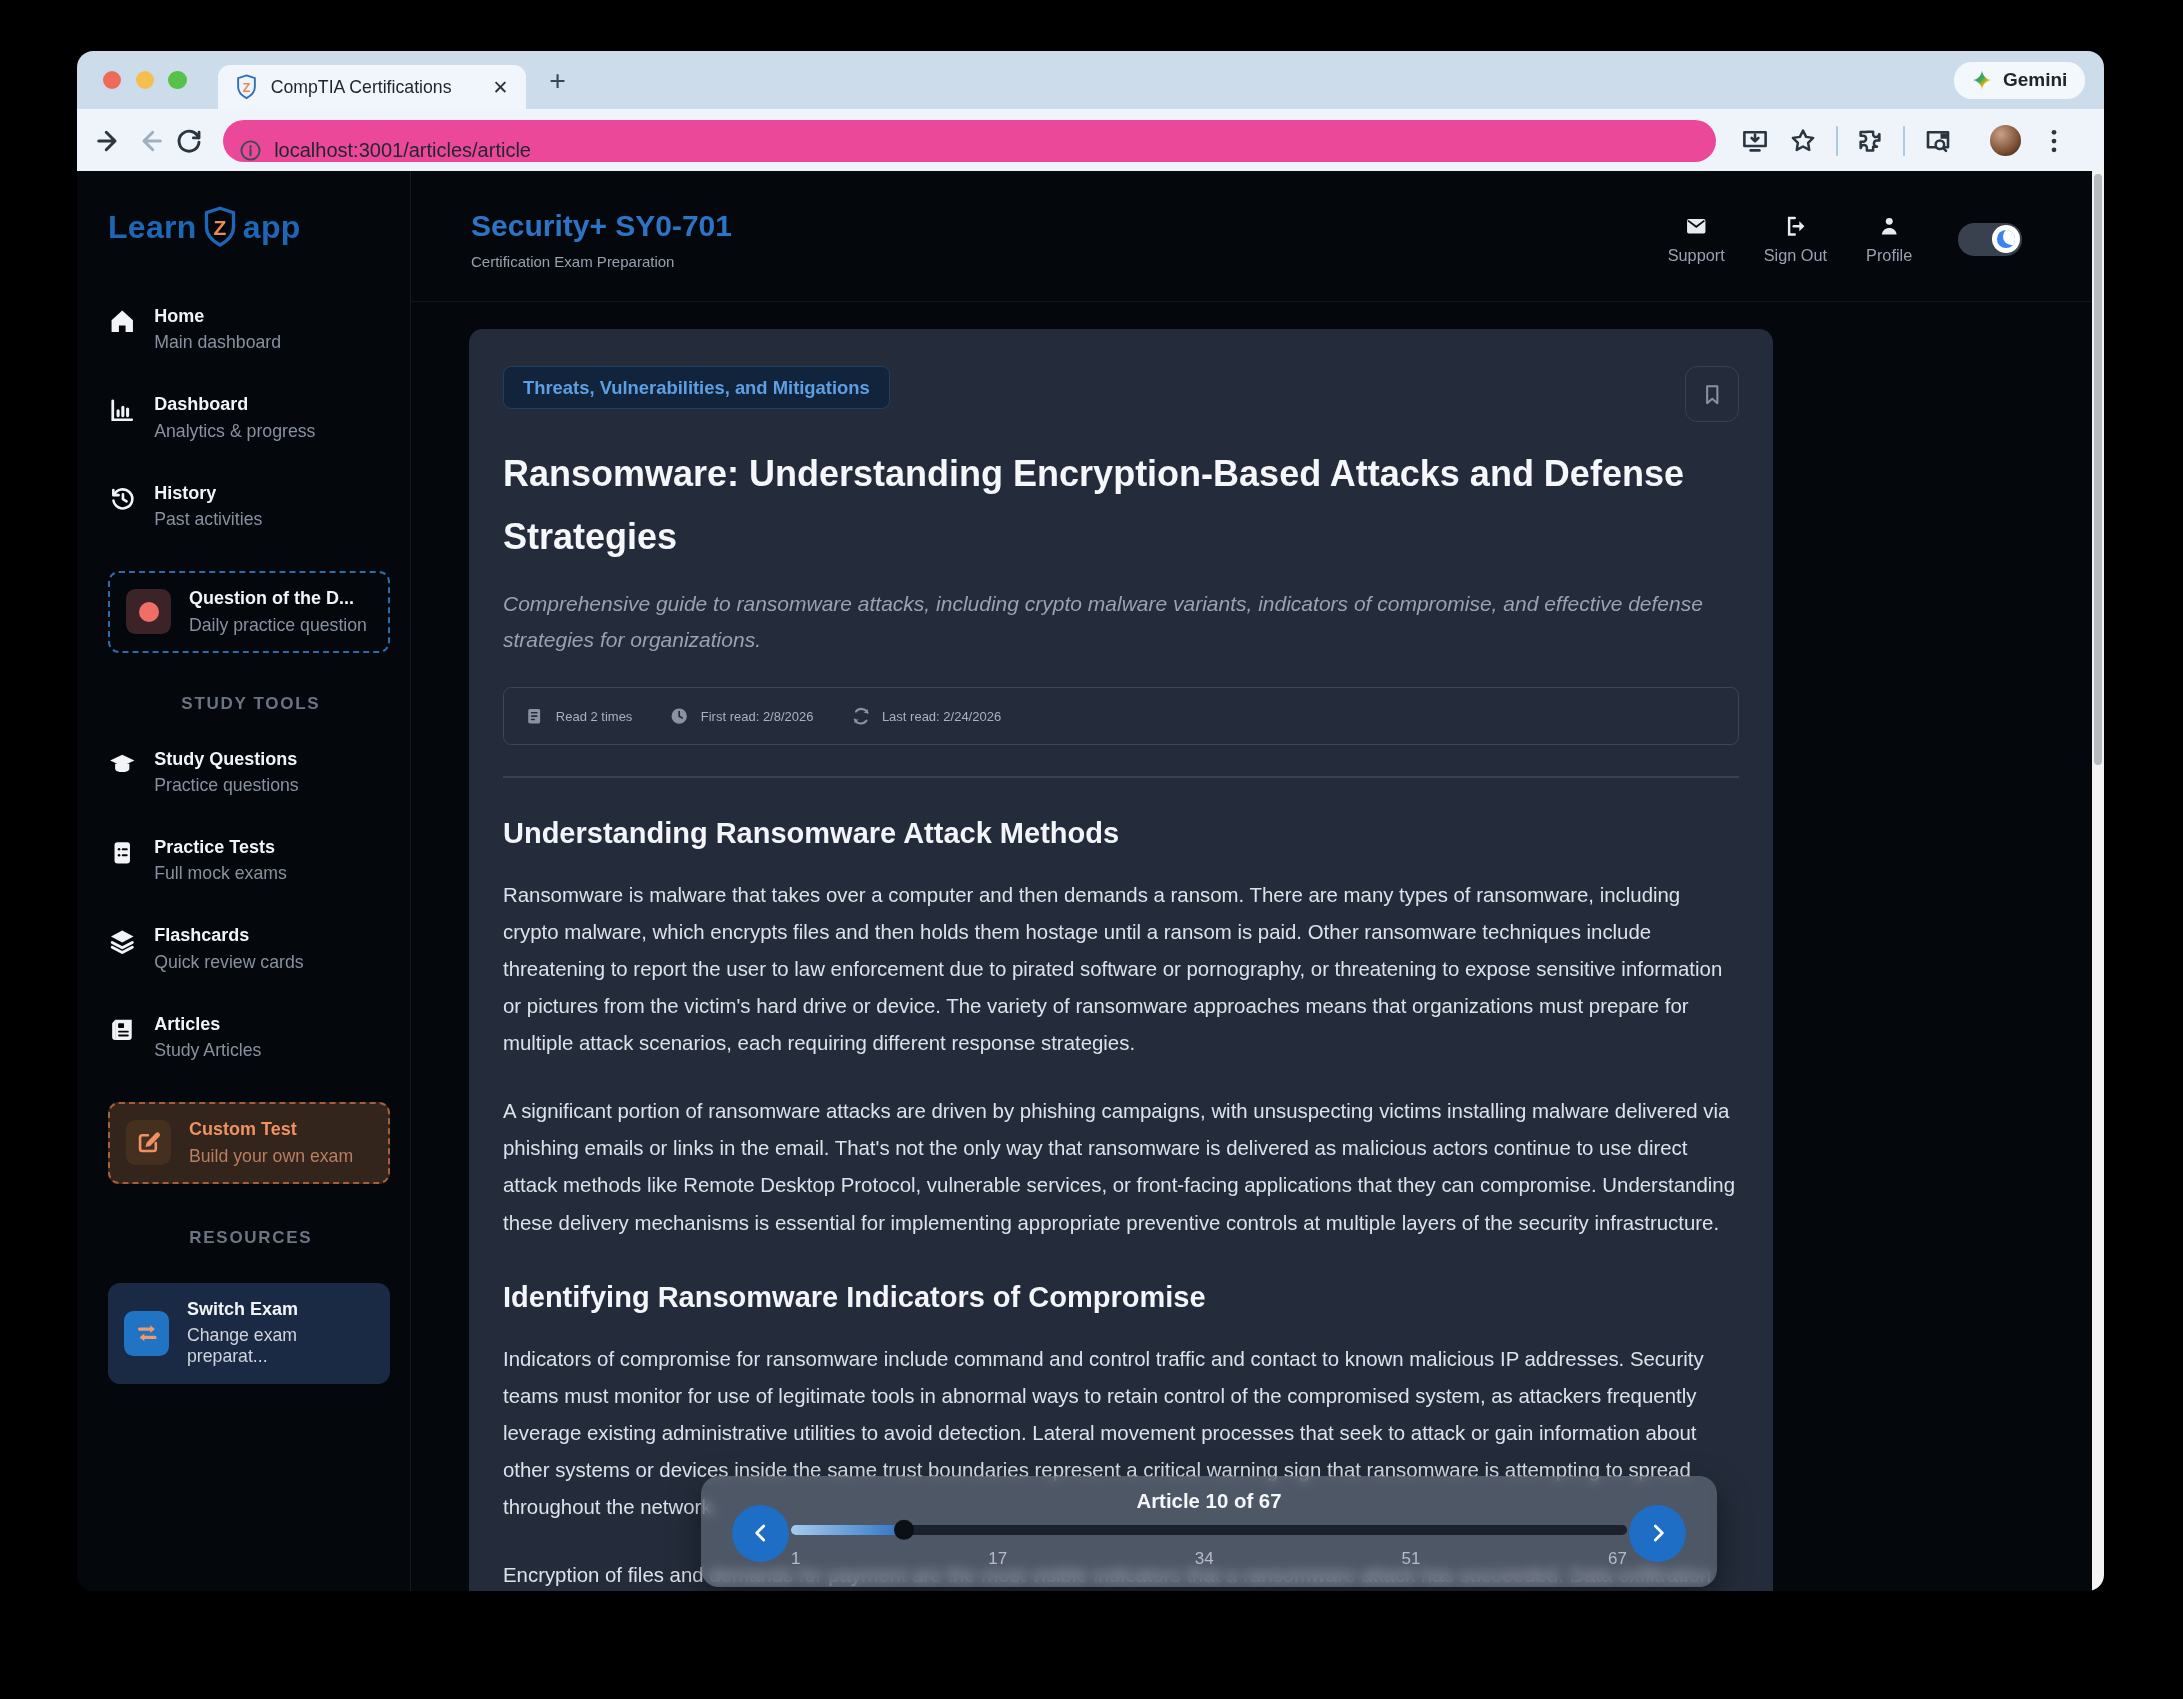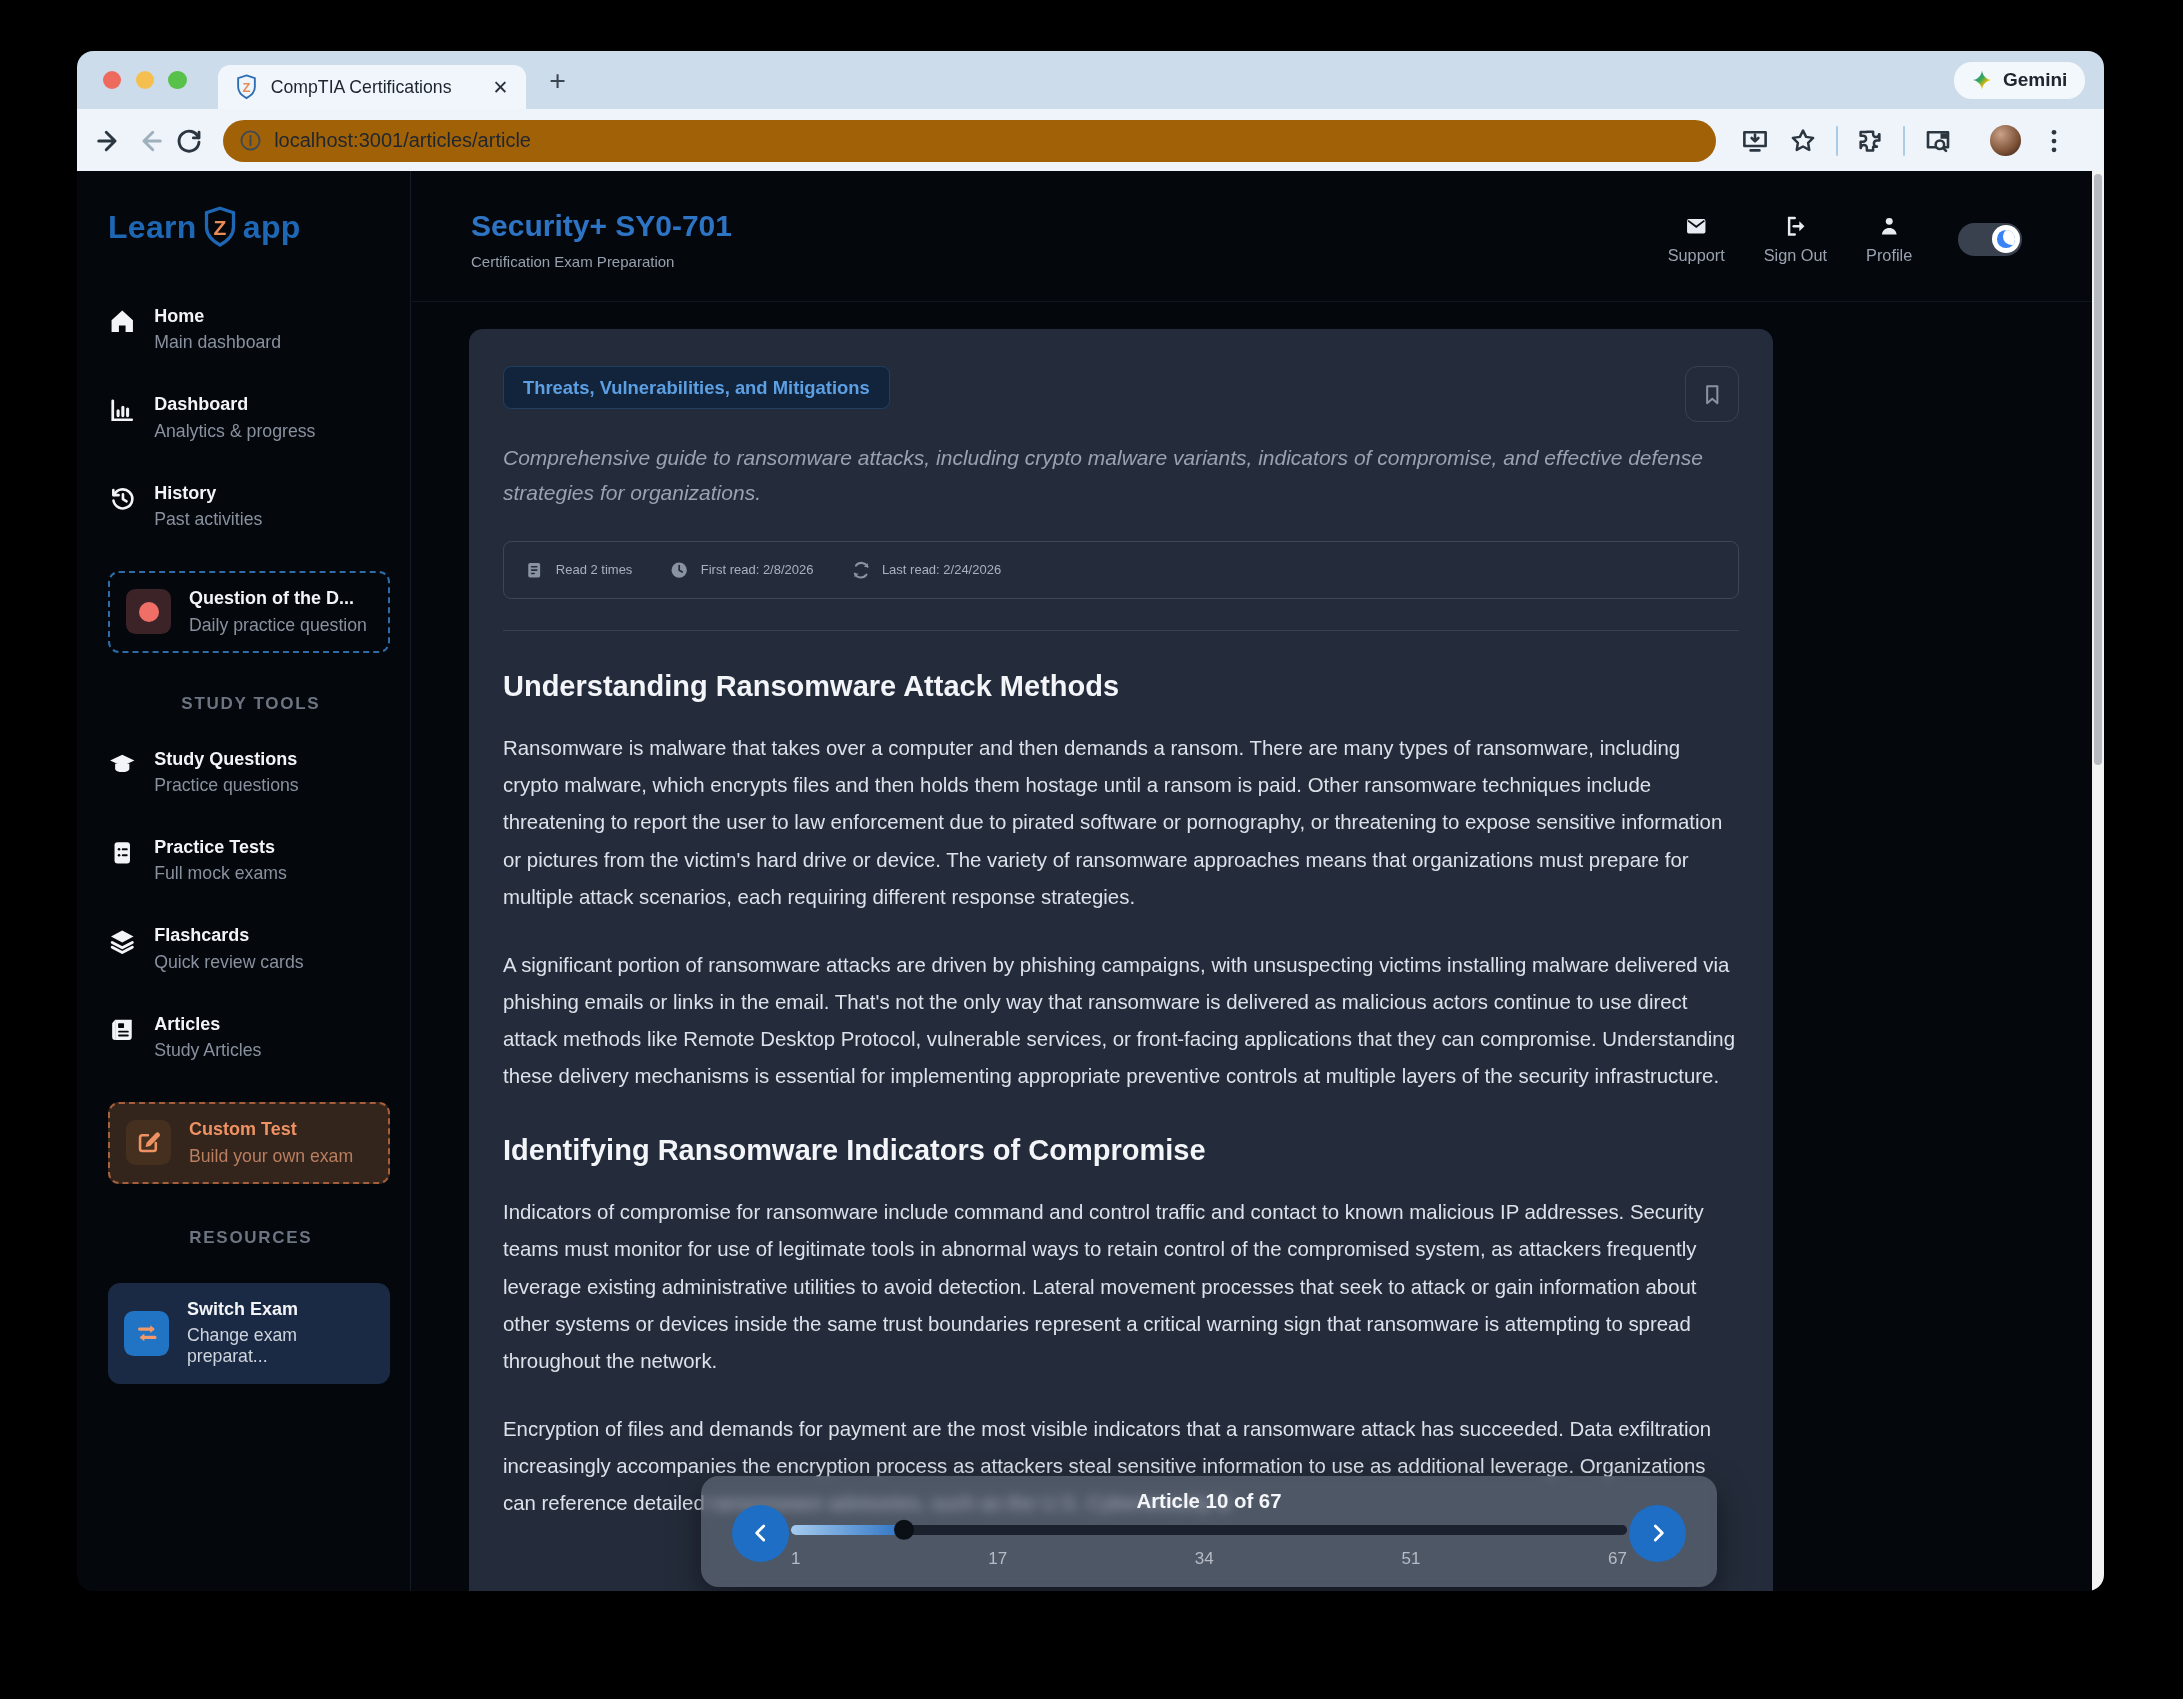--- a/index.html
+++ b/index.html
@@ -16,22 +16,22 @@
     border-radius:12.2px 12.2px 0 0;display:flex;align-items:center;gap:12.2px;padding:0 17.7px;}
   .favicon{width:23px;height:26px;flex:0 0 auto;}
   .tab-title{font-size:17.7px;color:#1d242c;white-space:nowrap;overflow:hidden;}
   .tab-close{margin-left:auto;font-size:19px;color:#2b333c;}
   .newtab{margin-left:23px;font-size:28.5px;color:#3c4651;font-weight:400;line-height:1;}
   .gemini{margin-left:auto;background:#f3f8fc;border-radius:17.7px;height:37px;display:flex;
     align-items:center;gap:9.5px;padding:0 17.7px;font-size:19px;font-weight:600;color:#20262e;}
   
   .toolbar{height:63px;background:#eef4fa;display:flex;align-items:center;padding:0 17.7px;gap:9.5px;}
   .nav-ic{width:30px;height:30px;flex:0 0 auto;}
-  .urlbar{width:1493px;height:42px;background:#a16207;border-radius:21px;display:flex;
-    align-items:center;gap:12.2px;padding:0 16.3px;box-sizing:border-box;margin-left:9.5px;}
+  .urlbar{width:1493px;height:42px;background:#ec4899;border-radius:21px;display:flex;
+    align-items:flex-end;gap:12.2px;padding:0 16.3px;box-sizing:border-box;margin-left:9.5px;}
   .url-text{font-size:20px;color:#1f262e;}
   .tb-right{display:flex;align-items:center;gap:17.7px;margin-left:15px;}
   .sep{width:2px;height:30px;background:#a9cbe4;border-radius:1.4px;}
   .avatar{width:31px;height:31px;border-radius:50%;background:radial-gradient(circle at 35% 30%,#caa287,#7c5136 60%,#2e1b10);}
   
   .app{position:absolute;top:120px;left:0;right:0;bottom:0;display:flex;background:#04070c;}
   .sidebar{width:334px;flex:0 0 auto;border-right:1.4px solid #151c27;box-sizing:border-box;
     padding:35px 17.7px 0 31px;}
   .logo{display:flex;align-items:center;gap:4.1px;margin-bottom:58px;}
   .logo-txt{font-size:32px;font-weight:700;color:#1e67b4;letter-spacing:0.3px;}
@@ -369,20 +369,21 @@
 
         <div class="card">
           <div class="badge-row">
             <span class="badge">Threats, Vulnerabilities, and Mitigations</span>
             <div class="bmark">
               <svg width="24.5" height="27" viewBox="0 0 24 24">
                 <path d="M7 4h10v16.5l-5-4.3-5 4.3z" stroke="#8a92a0" stroke-width="2" fill="none" stroke-linejoin="round"></path>
               </svg>
             </div>
           </div>
+          <h1 class="h1">Ransomware: Understanding Encryption-Based Attacks and Defense Strategies</h1>
           <div class="subtitle">Comprehensive guide to ransomware attacks, including crypto malware variants, indicators of compromise, and effective defense strategies for organizations.</div>
 
           <div class="stats">
             <span class="stat">
               <svg class="ic" viewBox="0 0 24 24">
                 <rect x="5" y="3.5" width="14" height="17" rx="2" fill="#8a93a2"></rect>
                 <rect x="8" y="7" width="8" height="1.8" rx=".9" fill="#242c3b"></rect>
                 <rect x="8" y="11" width="8" height="1.8" rx=".9" fill="#242c3b"></rect>
                 <rect x="8" y="15" width="5" height="1.8" rx=".9" fill="#242c3b"></rect>
               </svg>

